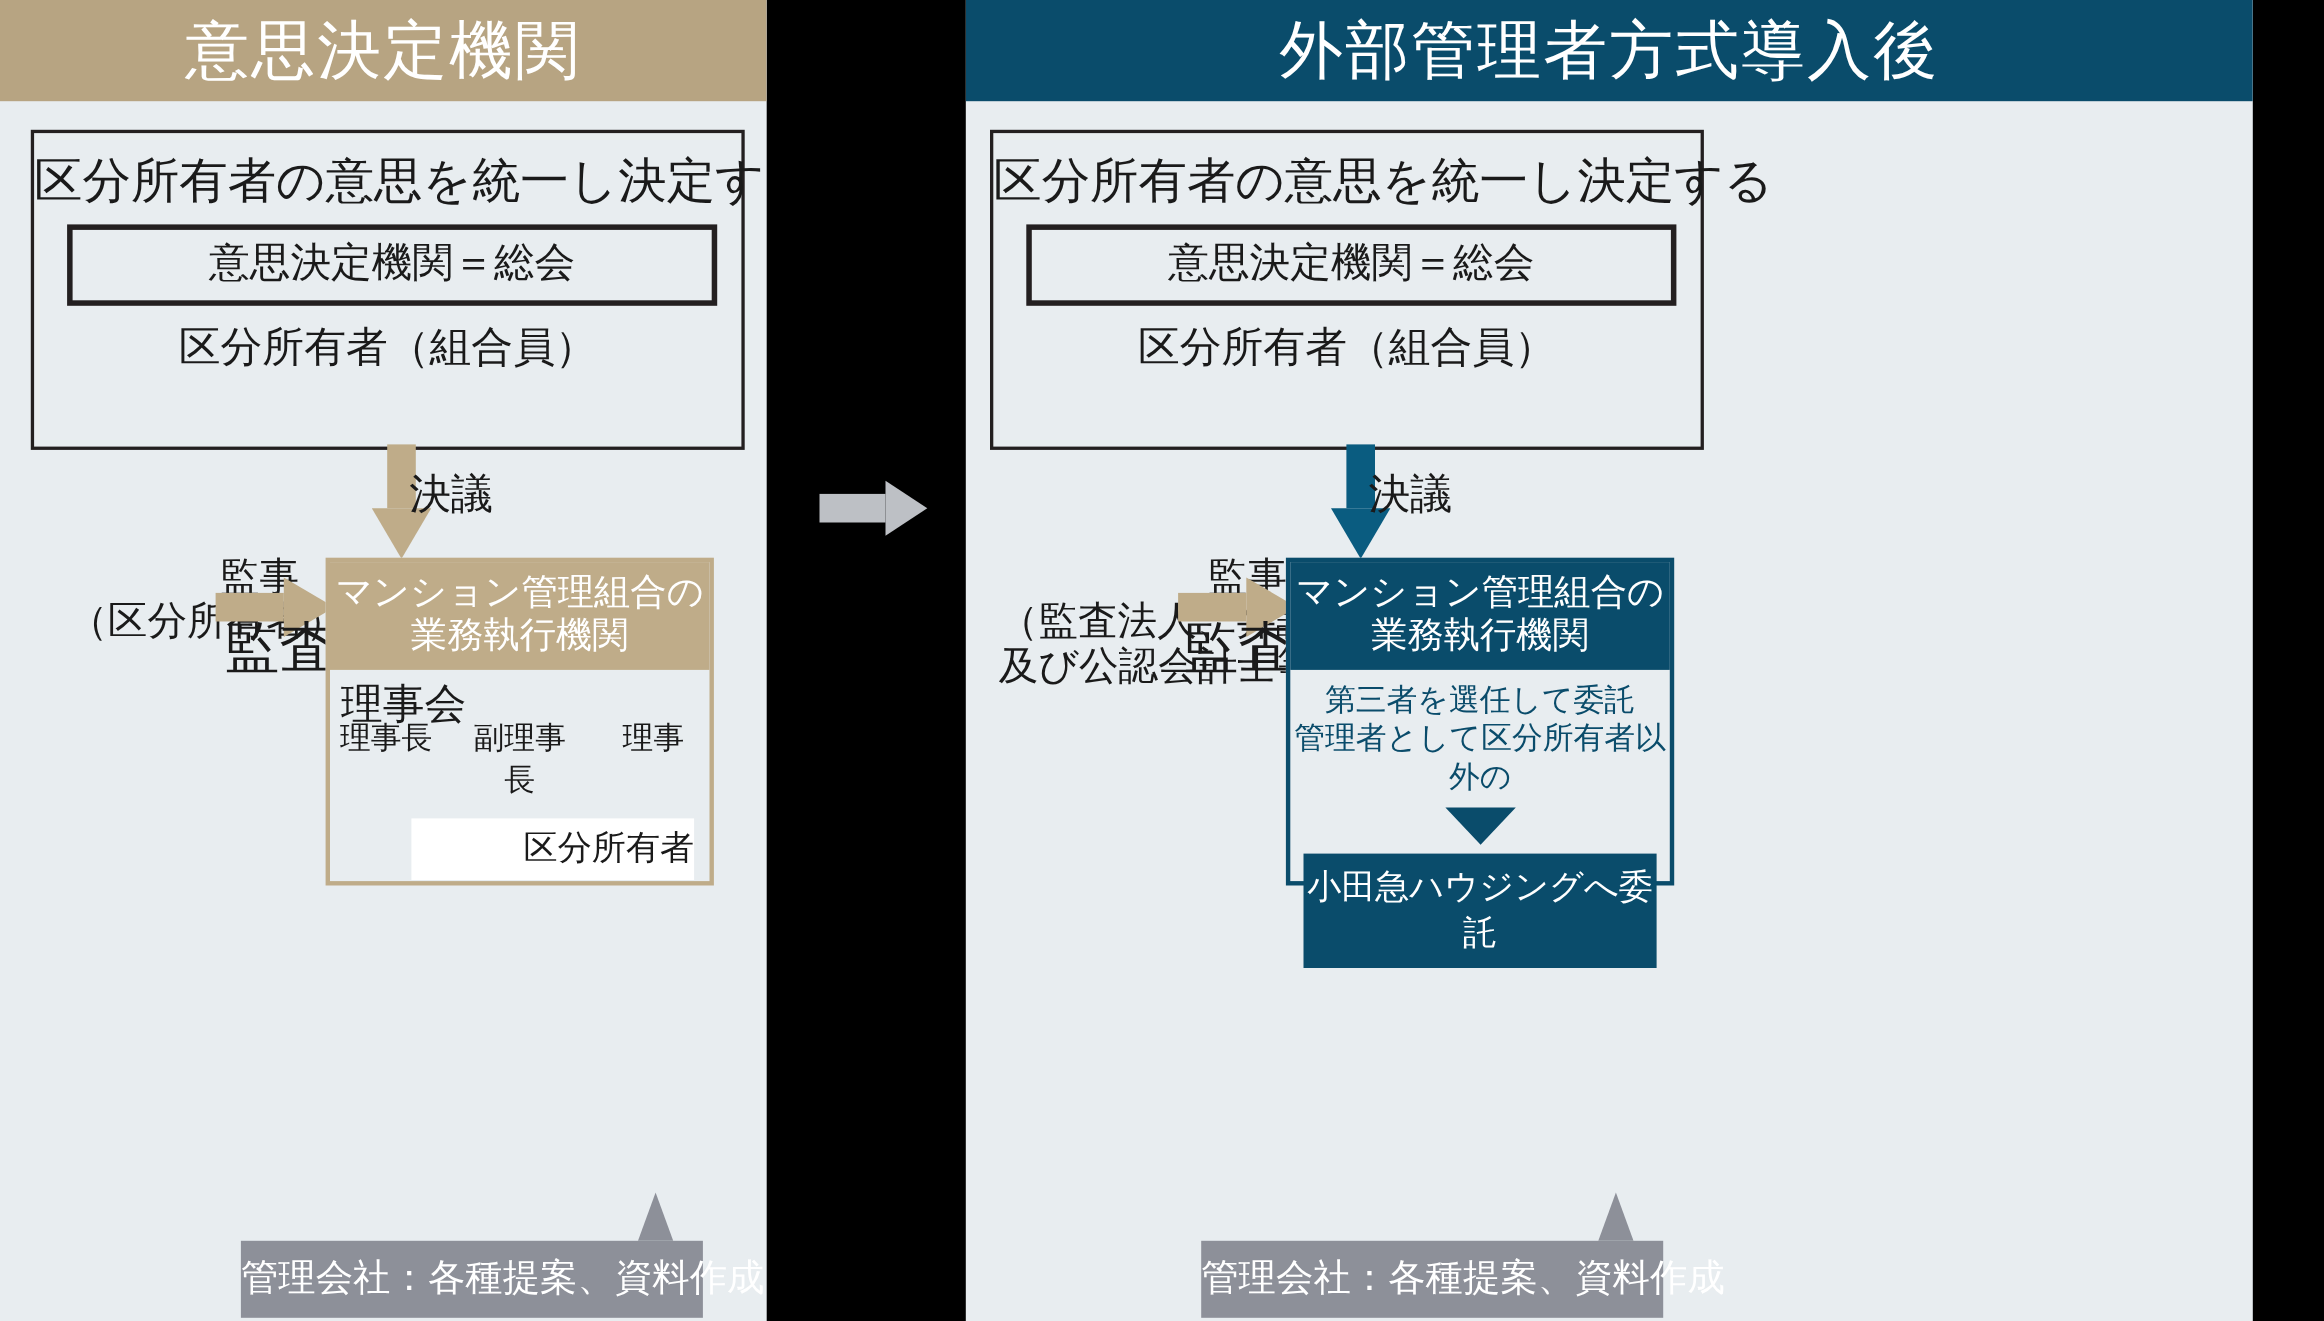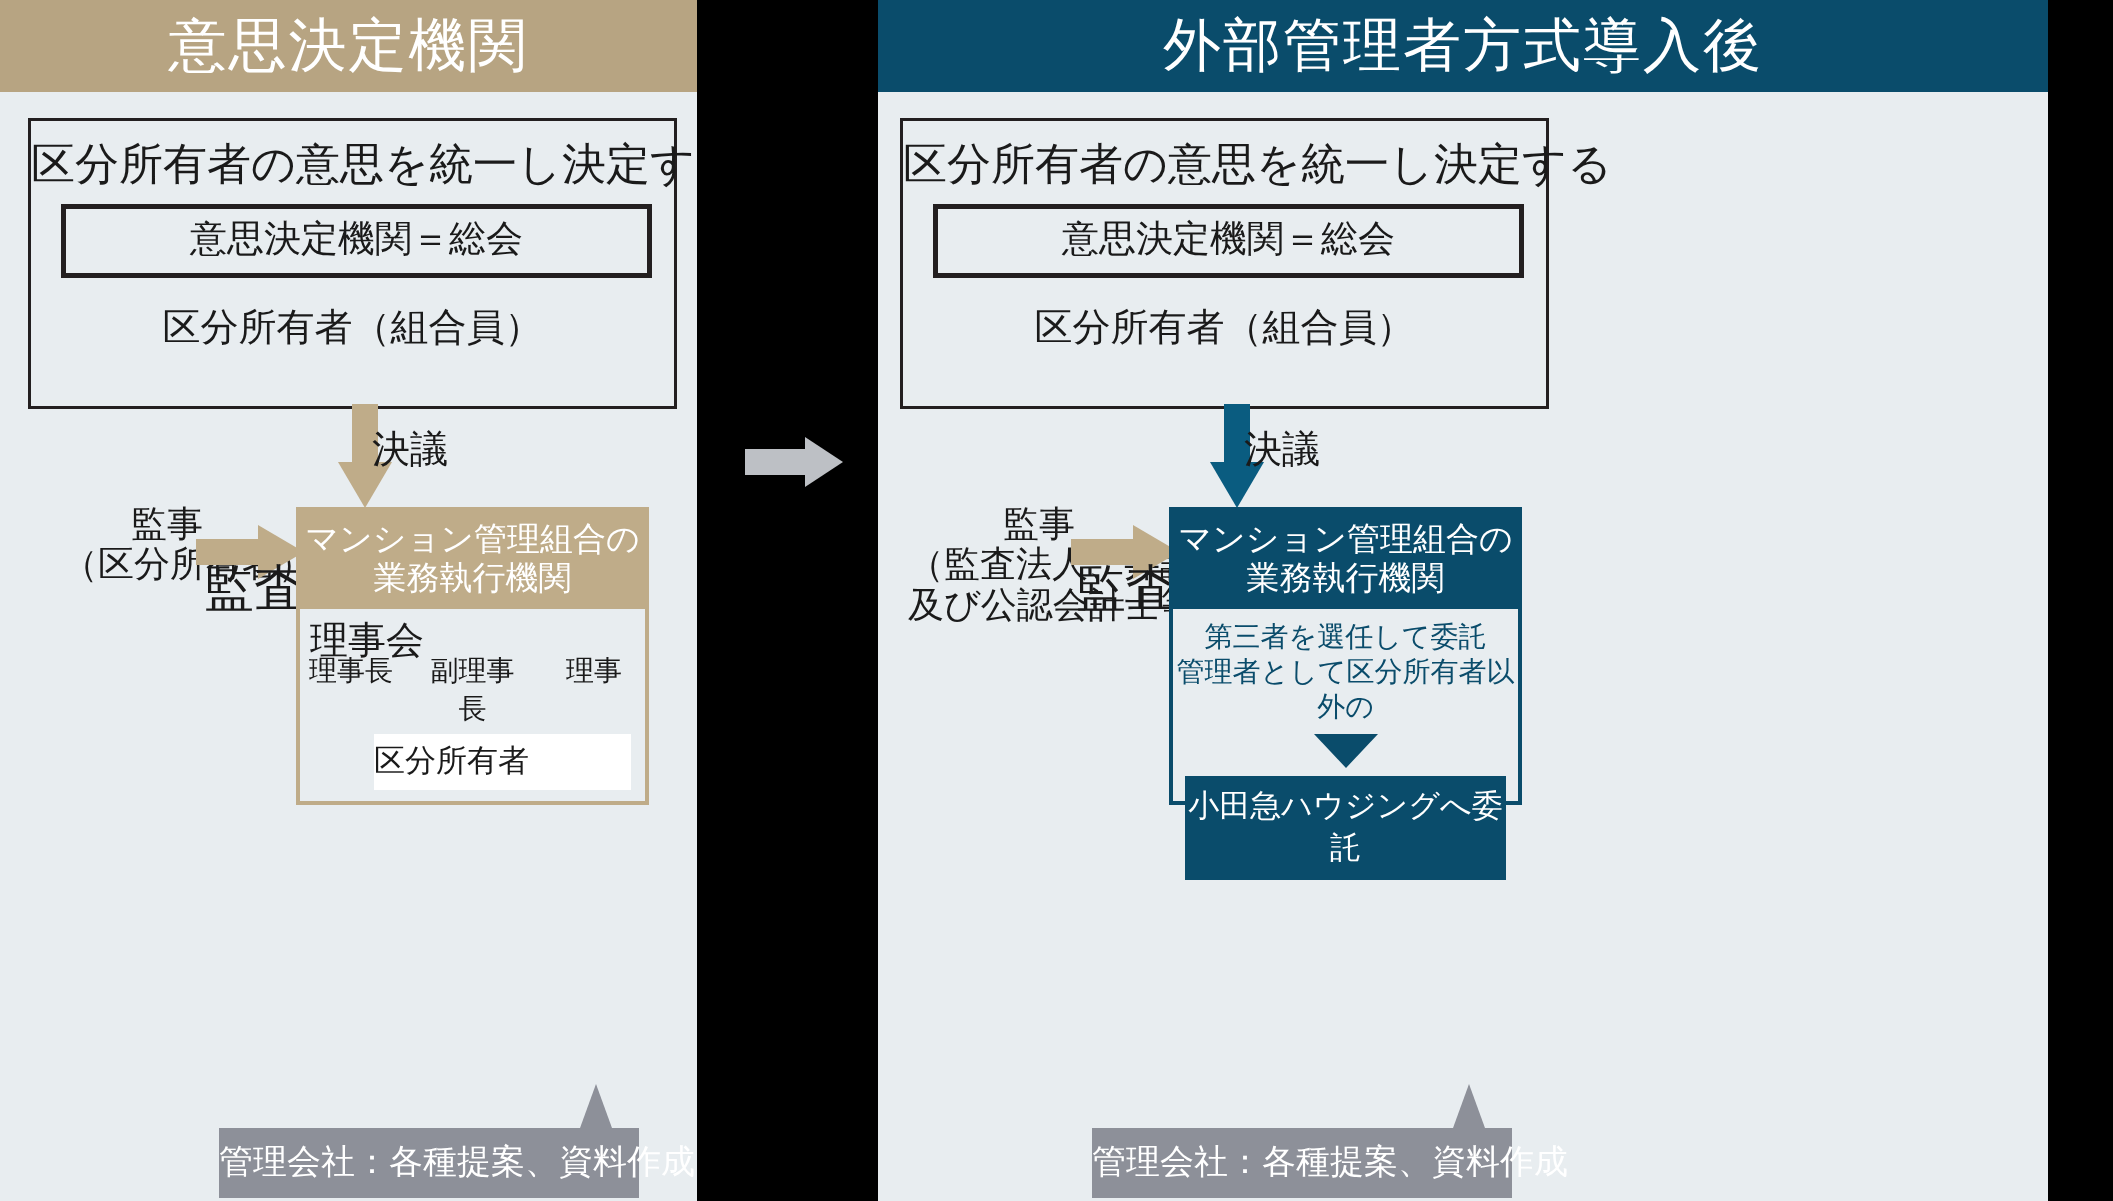--- a/index.html
+++ b/index.html
@@ -31,21 +31,21 @@
     text-align:center;font-size:44px;margin-top:14px;white-space:nowrap;
   }
   .decision-organ{
     margin:10px 22px 0 30px;border:5px solid #231f20;
     text-align:center;font-size:37px;padding:5px 0 9px 0;background:#e8edf0;
   }
   .owners-row{
     display:flex;justify-content:space-between;
     margin:12px 16px 0 16px;
   }
-  .owners-caption{text-align:center;font-size:38px;margin-top:12px;}
+  .owners-caption{text-align:center;font-size:38px;margin-top:0;}
 
   
   .person{position:relative;display:inline-block;}
   .person .head{border-radius:50%;margin:0 auto;}
   .person .body{
     margin:0 auto;
     border-top-left-radius:48% 72%;
     border-top-right-radius:48% 72%;
   }
   .p-gray .head,.p-gray .body{background:#8d9099;}
@@ -80,41 +80,41 @@
   
   .audit-arrow{position:absolute;display:flex;align-items:center;}
   .audit-arrow .shaft{height:26px;}
   .audit-arrow .tip{
     width:0;height:0;border-top:27px solid transparent;border-bottom:27px solid transparent;
   }
   .aa-tan .shaft{background:#bfac89;}
   .aa-tan .tip{border-left:46px solid #bfac89;}
   .audit-label{position:absolute;font-size:50px;white-space:nowrap;text-align:right;}
 
-  .auditor-wrap{position:absolute;text-align:center;}
+  .auditor-wrap{position:absolute;text-align:right;}
   .auditor-caption{font-size:36px;line-height:1.12;margin-top:6px;white-space:nowrap;}
 
   
   .exec-box{position:absolute;}
   #exec-left{left:296px;top:507px;width:345px;height:290px;
     border:4px solid #bfac89;background:#e8edf0;}
   #exec-right{left:1169px;top:507px;width:345px;height:290px;
     border:4px solid #0a4c6b;background:#e8edf0;}
   .exec-head{
     color:#fff;text-align:center;font-size:33px;line-height:1.18;padding:9px 0 11px 0;
   }
   #exec-left .exec-head{background:#bfac89;}
   #exec-right .exec-head{background:#0a4c6b;}
 
   .board-label{font-size:38px;margin:6px 0 0 10px;}
   .board-row{display:flex;justify-content:center;gap:16px;margin-top:-16px;}
   .board-titles{display:flex;justify-content:space-between;gap:10px;font-size:28px;margin-top:2px;}
   .board-titles span{width:102px;text-align:center;}
   .board-owner-box{
-    background:#fff;margin:6px 14px 0 74px;text-align:left;
+    background:#fff;margin:16px 14px 0 74px;text-align:right;
     font-size:31px;padding:6px 0 8px 0;
   }
 
   .trustee-text{
     color:#0a4c6b;text-align:center;font-size:28px;line-height:1.25;margin-top:10px;
   }
   .tri-down{
     width:0;height:0;margin:10px auto 0 auto;
     border-left:32px solid transparent;border-right:32px solid transparent;
     border-top:34px solid #0a4c6b;

